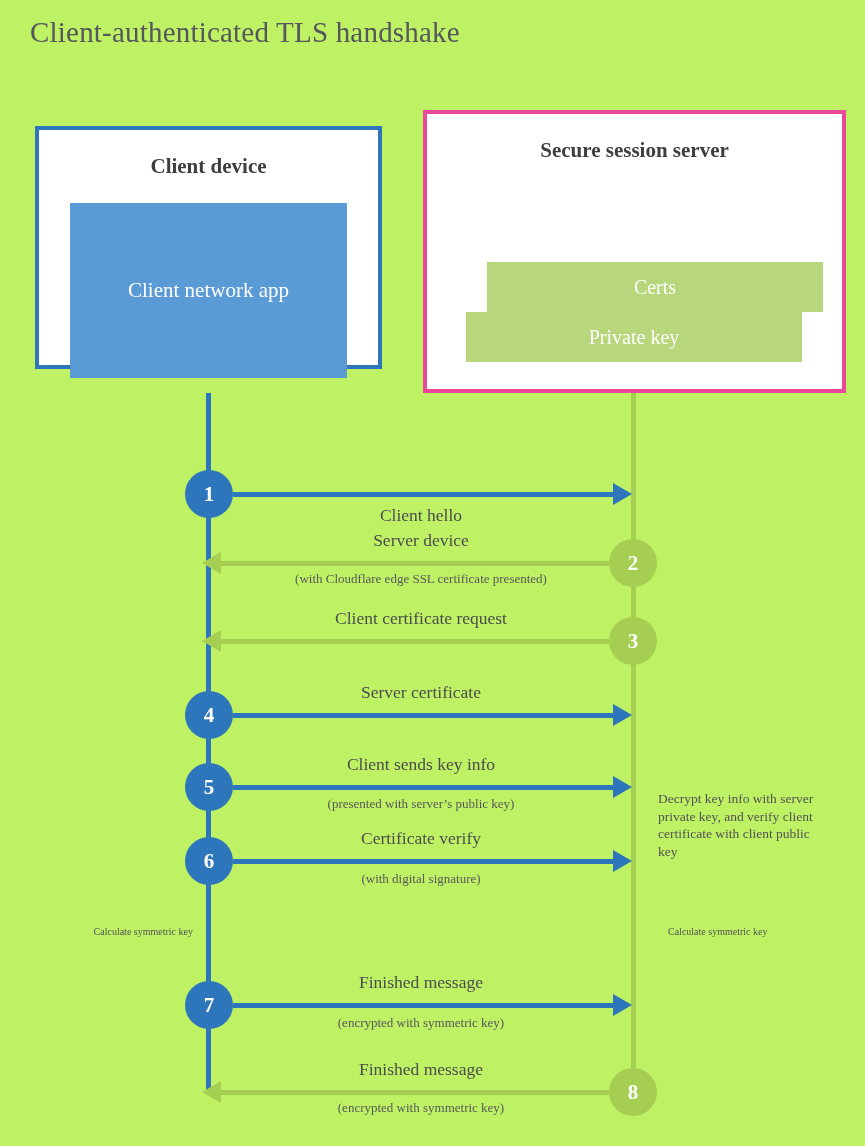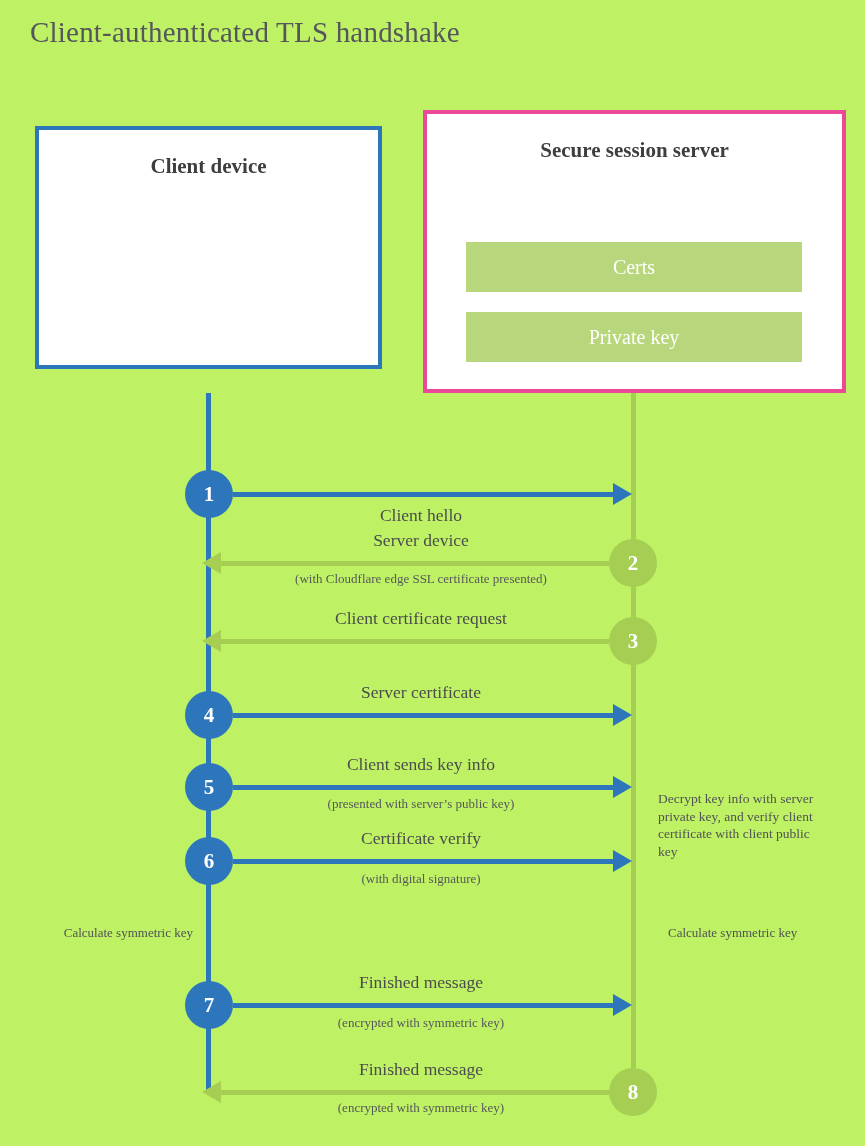--- a/index.html
+++ b/index.html
@@ -57,38 +57,41 @@
   }
   .msg-sublabel{
     left:213px;width:416px;text-align:center;
     font-size:13px;color:#57585a;
   }
   
   .side-note{
     left:658px;top:790px;width:172px;
     font-size:13.5px;line-height:1.3;color:#515254;
   }
-  .calc-label{font-size:13px;line-height:1.3;color:#515254;}
+  .calc-label{font-size:10px;line-height:1.3;color:#515254;}
   .calc-left{left:60px;top:925px;width:133px;text-align:right;}
   .calc-right{left:668px;top:925px;width:133px;text-align:left;}
 </style>
 </head>
 <body>
 
 <div id="canvas">
 
   <div class="abs page-title">Client-authenticated TLS handshake</div>
 
   <div class="abs actor-box client-box">
     <div class="abs actor-title">Client device</div>
+    <div class="abs client-app">
+      <span>Client network app</span>
+    </div>
   </div>
 
   <div class="abs actor-box server-box">
     <div class="abs actor-title">Secure session server</div>
-    <div class="abs server-bar" style="top:128px;">
+    <div class="abs server-bar" style="top:148px;margin-left:21px;">
       <span>Certs</span>
     </div>
     <div class="abs server-bar" style="top:198px;">
       <span>Private key</span>
     </div>
   </div>
 
   <div class="abs lifeline blue"></div>
   <div class="abs lifeline green"></div>
 

